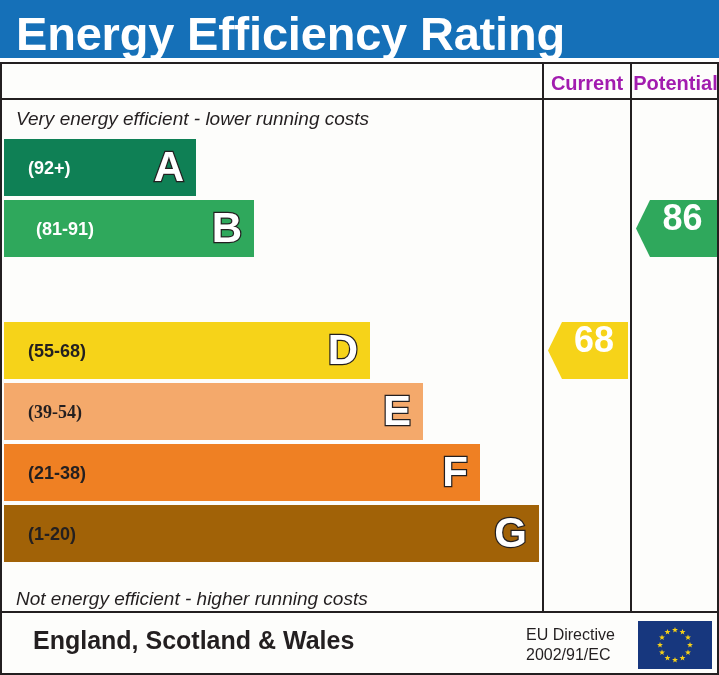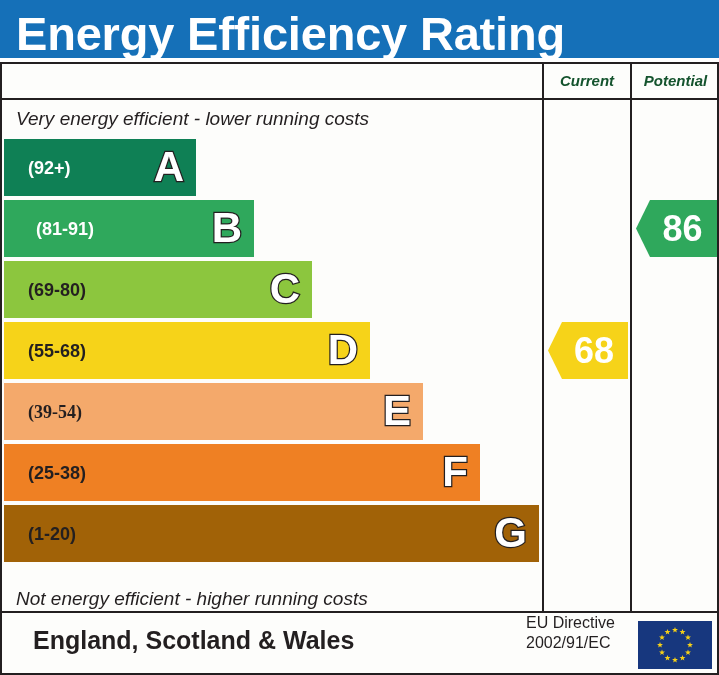--- a/index.html
+++ b/index.html
@@ -71,25 +71,24 @@
     left: 0;
     top: 0;
     width: 100%;
     height: 36px;
     border-bottom: 2px solid #231f20;
     box-sizing: border-box;
   }
   .col-head {
     position: absolute;
     top: 8px;
-    font-size: 15px;
-    font-weight: bold;
-    color: #14532d;
+    font-size: 20px;
+    font-weight: bold;
+    color: #a21caf;
     text-align: center;
-    font-style: italic;
   }
   .col-head.current { left: 542px; width: 86px; }
   .col-head.potential { left: 630px; width: 87px; }
 
   
   .caption {
     position: absolute;
     left: 14px;
     font-style: italic;
     font-size: 19px;
@@ -134,21 +133,20 @@
     -webkit-text-stroke: 2.5px #231f20;
     paint-order: stroke fill;
     line-height: 1;
   }
 
   
   .marker {
     position: absolute;
     height: 57px;
     display: flex;
-    align-items: center;
     justify-content: center;
     -webkit-clip-path: polygon(14px 0, 100% 0, 100% 100%, 14px 100%, 0 50%);
     clip-path: polygon(14px 0, 100% 0, 100% 100%, 14px 100%, 0 50%);
   }
   .marker span {
     font-size: 36px;
     font-weight: bold;
     color: #ffffff;
     padding-left: 12px;
     line-height: 1;
@@ -173,21 +171,21 @@
     left: 31px;
     top: 13px;
     font-size: 25px;
     font-weight: bold;
     color: #231f20;
     white-space: nowrap;
   }
   .directive {
     position: absolute;
     left: 524px;
-    top: 0;
+    top: 12px;
     width: 104px;
     font-size: 16px;
     color: #231f20;
     line-height: 1.25;
     text-align: left;
   }
   .eu-flag {
     position: absolute;
     left: 636px;
     top: 8px;
@@ -220,34 +218,30 @@
 
     <div class="bars" id="bars-container">
         <div class="bar" style="top: 0px; width: 192px; background: rgb(15, 128, 85);">
           <div class="bar-range" style="color: rgb(255, 255, 255);">(92+)</div>
           <div class="bar-letter">A</div>
         </div>
         <div class="bar" style="top: 61px; width: 250px; background: rgb(47, 168, 92);">
           <div class="bar-range" style="color: rgb(255, 255, 255); margin-left: 8px;">(81-91)</div>
           <div class="bar-letter">B</div>
         </div>
-        <div class="bar" style="top: 122px; width: 308px; background: rgb(140, 198, 62);">
-          <div class="bar-range" style="color: rgb(35, 31, 32);">(69-80)</div>
-          <div class="bar-letter">C</div>
-        </div>
         <div class="bar" style="top: 183px; width: 366px; background: rgb(246, 211, 25);">
           <div class="bar-range" style="color: rgb(35, 31, 32);">(55-68)</div>
           <div class="bar-letter">D</div>
         </div>
         <div class="bar" style="top: 244px; width: 419px; background: rgb(244, 169, 107);">
           <div class="bar-range" style="color: rgb(35, 31, 32); font-family: Liberation Serif, serif;">(39-54)</div>
           <div class="bar-letter">E</div>
         </div>
         <div class="bar" style="top: 305px; width: 476px; background: rgb(239, 128, 35);">
-          <div class="bar-range" style="color: rgb(35, 31, 32);">(25-38)</div>
+          <div class="bar-range" style="color: rgb(35, 31, 32);">(21-38)</div>
           <div class="bar-letter">F</div>
         </div>
         <div class="bar" style="top: 366px; width: 535px; background: #a16207;">
           <div class="bar-range" style="color: rgb(35, 31, 32);">(1-20)</div>
           <div class="bar-letter">G</div>
         </div>
       </div>
 
     <div class="marker current" id="marker-current" style="top: 258px; background: rgb(246, 211, 25);">
       <span>68</span>

